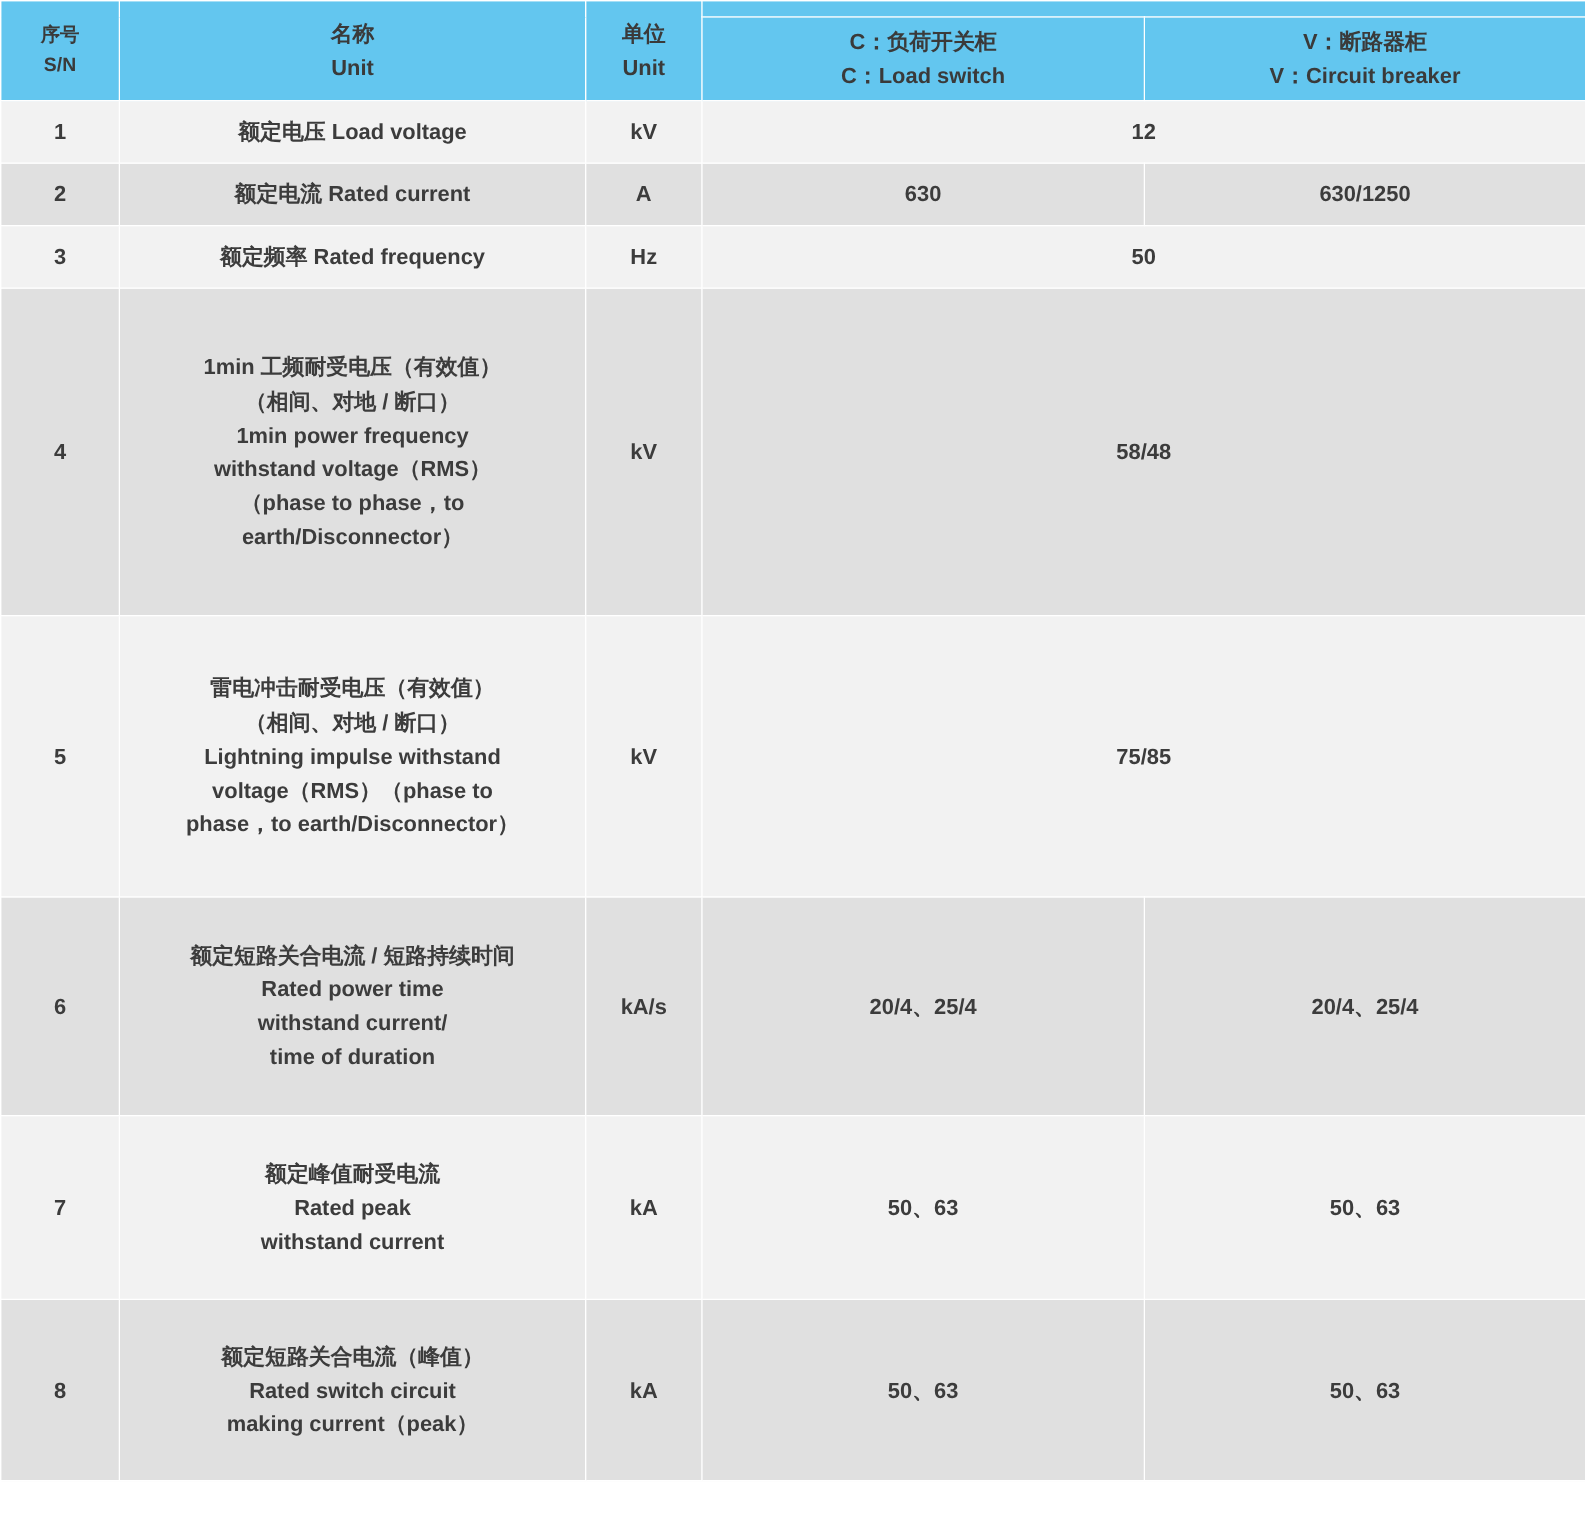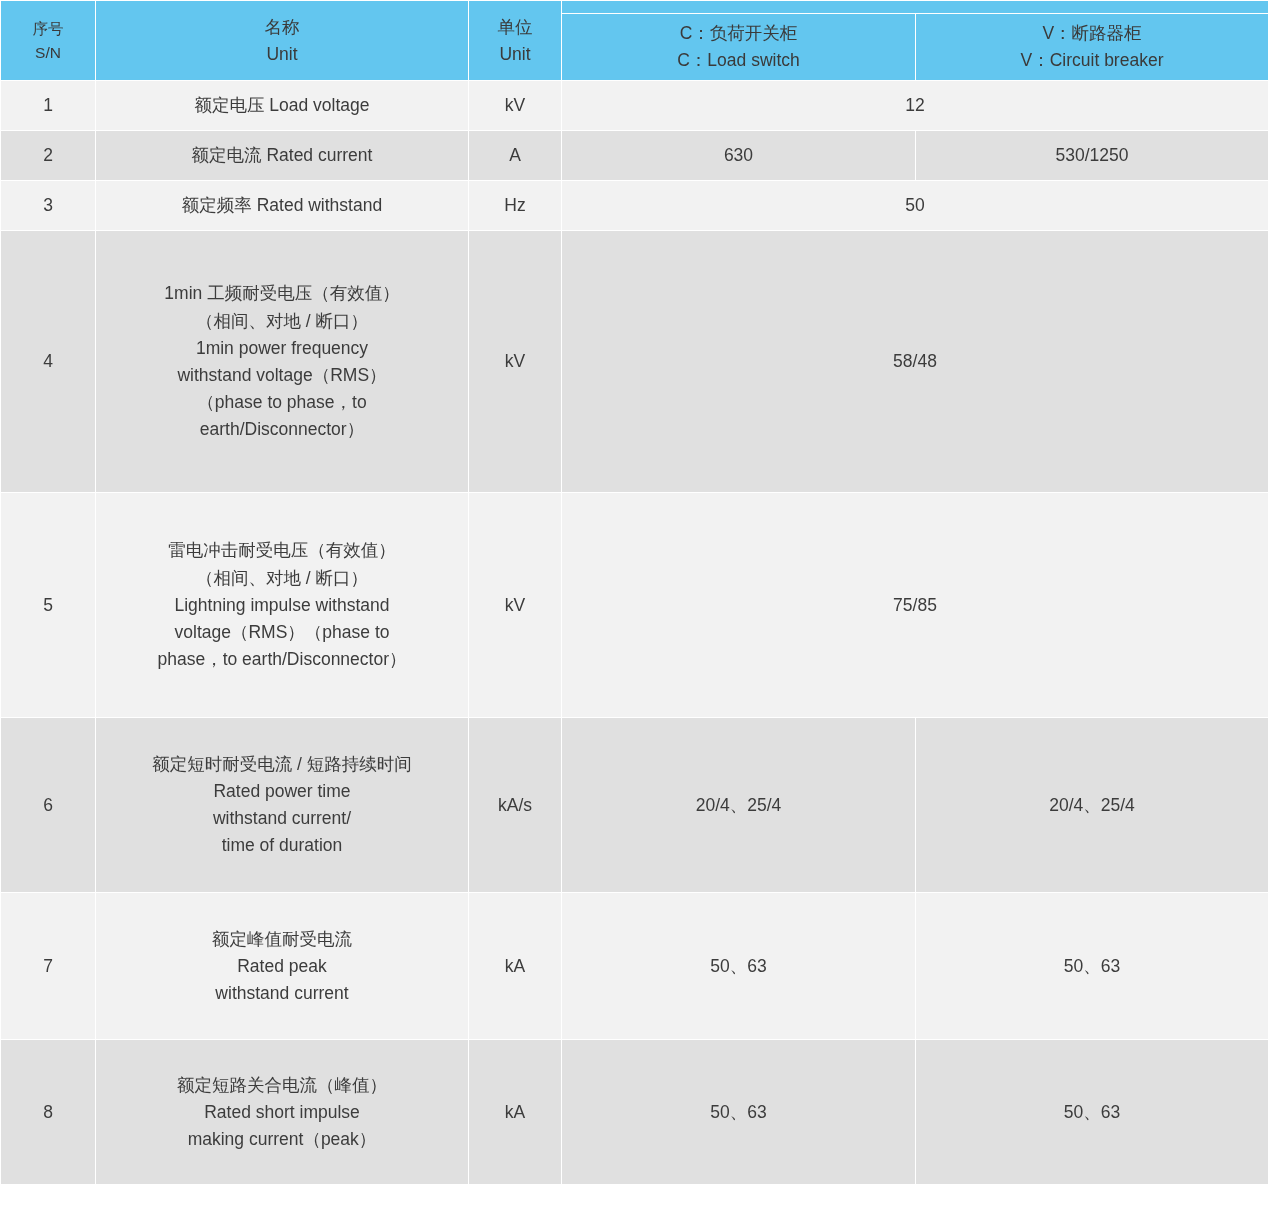--- a/index.html
+++ b/index.html
@@ -23,21 +23,21 @@
   table.spec col.c-c     { width: 354px; }
   table.spec col.c-v     { width: 353px; }
 
   table.spec th, table.spec td {
     border: 1px solid #ffffff;
     text-align: center;
     vertical-align: middle;
     padding: 6px 8px;
     font-size: 17.5px;
     line-height: 1.55;
-    font-weight: 400;
+    font-weight: 700;
   }
   thead th {
     background: #63c6ef;
     color: #3a3a3a;
     font-size: 17px;
     line-height: 1.6;
   }
   thead th.hdr-sn {
     font-size: 15.5px;
   }
@@ -134,28 +134,28 @@
 
     <tr class="even row-short">
       <td class="sn">2</td>
       <td class="name">
         <span class="cell-lines">
           <span>额定电流 Rated current</span>
         </span>
       </td>
       <td class="unit">A</td>
       <td class="val">630</td>
-      <td class="val">530/1250</td>
+      <td class="val">630/1250</td>
     </tr>
 
     <tr class="odd row-short">
       <td class="sn">3</td>
       <td class="name">
         <span class="cell-lines">
-          <span>额定频率 Rated withstand</span>
+          <span>额定频率 Rated frequency</span>
         </span>
       </td>
       <td class="unit">Hz</td>
       <td class="val" colspan="2">50</td>
     </tr>
 
     <tr class="even tall-4">
       <td class="sn">4</td>
       <td class="name">
         <span class="cell-lines">
@@ -183,21 +183,21 @@
         </span>
       </td>
       <td class="unit">kV</td>
       <td class="val" colspan="2">75/85</td>
     </tr>
 
     <tr class="even tall-6">
       <td class="sn">6</td>
       <td class="name">
         <span class="cell-lines">
-          <span>额定短时耐受电流 / 短路持续时间</span>
+          <span>额定短路关合电流 / 短路持续时间</span>
           <span>Rated power time</span>
           <span>withstand current/</span>
           <span>time of duration</span>
         </span>
       </td>
       <td class="unit">kA/s</td>
       <td class="val">20/4、25/4</td>
       <td class="val">20/4、25/4</td>
     </tr>
 
@@ -213,21 +213,21 @@
       <td class="unit">kA</td>
       <td class="val">50、63</td>
       <td class="val">50、63</td>
     </tr>
 
     <tr class="even tall-8">
       <td class="sn">8</td>
       <td class="name">
         <span class="cell-lines">
           <span>额定短路关合电流（峰值）</span>
-          <span>Rated short impulse</span>
+          <span>Rated switch circuit</span>
           <span>making current（peak）</span>
         </span>
       </td>
       <td class="unit">kA</td>
       <td class="val">50、63</td>
       <td class="val">50、63</td>
     </tr>
 
   </tbody>
 </table>

